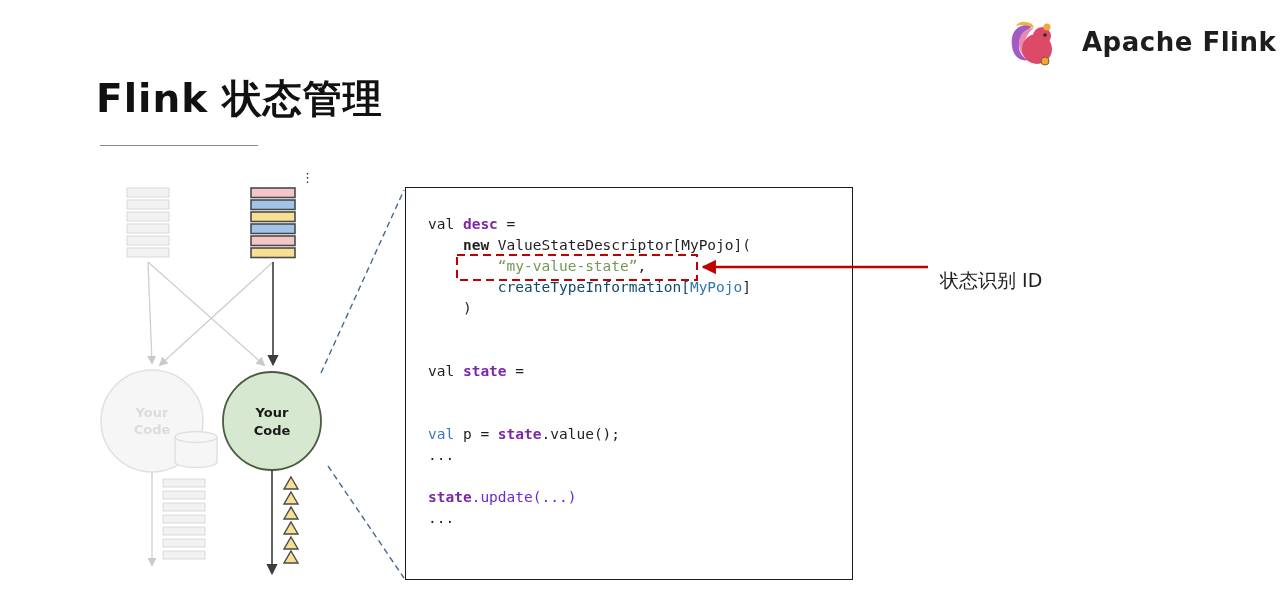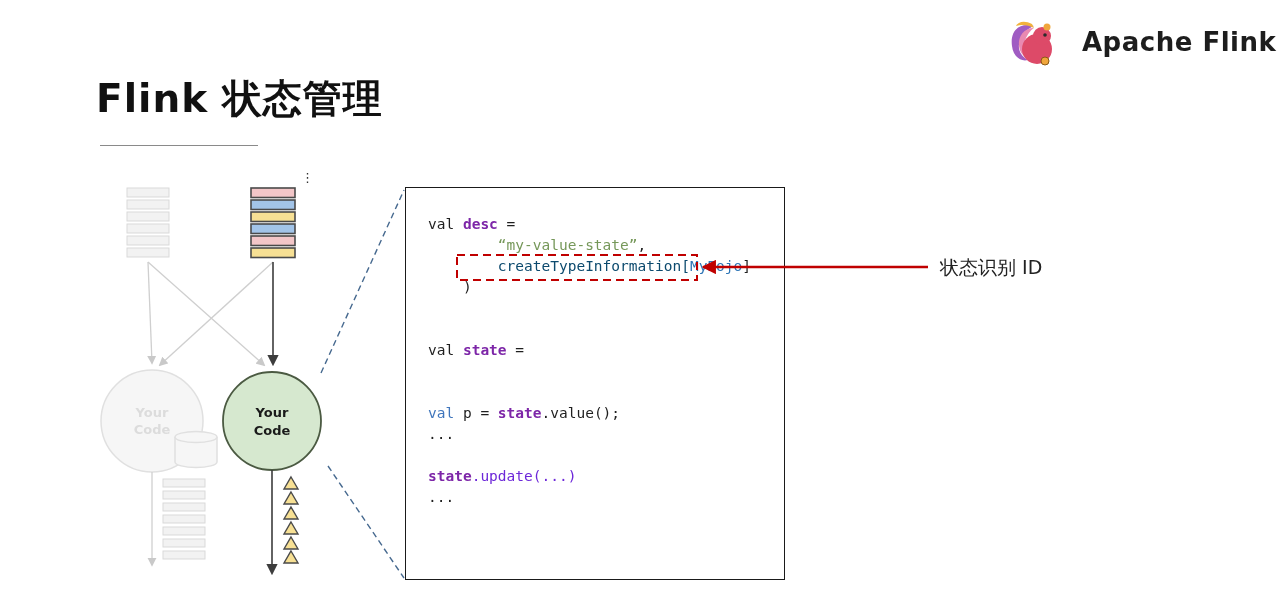--- a/index.html
+++ b/index.html
@@ -6,29 +6,29 @@
   body{
     width:1280px;height:612px;position:relative;background:#ffffff;overflow:hidden;
     font-family:"DejaVu Sans","Liberation Sans",sans-serif;
   }
   .logo-wrap{position:absolute;top:16px;left:1004px;display:flex;align-items:center;gap:24px;}
   .brand-text{font-size:26px;font-weight:bold;color:#1d1d1d;letter-spacing:0.5px;}
   .slide-title{position:absolute;left:96px;top:72px;font-size:39px;font-weight:800;color:#111;letter-spacing:1px;}
   .title-underline{position:absolute;left:100px;top:145px;width:158px;height:1px;background:#8a8a8a;}
   .overlay-svg{position:absolute;left:0;top:0;width:1280px;height:612px;z-index:5;pointer-events:none;}
   .code-box{
-    position:absolute;left:405px;top:187px;width:380px;height:393px;box-sizing:border-box;
+    position:absolute;left:405px;top:187px;width:448px;height:393px;box-sizing:border-box;
     border:1.6px solid #1a1a1a;background:#ffffff;z-index:1;
     padding:26px 6px 0 22px;
     font-family:"DejaVu Sans Mono","Liberation Mono",monospace;
     font-size:14.5px;line-height:21px;color:#1f1f1f;
   }
   .code-line{white-space:pre;height:21px;}
   .tok-kw,.tok-name{font-weight:bold;}
-  .annot-label{position:absolute;left:940px;top:255px;font-size:19px;color:#222;z-index:6;}
+  .annot-label{position:absolute;left:940px;top:268px;font-size:19px;color:#222;z-index:6;}
 </style>
 </head>
 <body>
 
 <div class="logo-wrap">
   <svg width="54" height="52" viewBox="0 0 54 52">
     <path d="M30 10 C14 6, 6 16, 8 30 C9 40, 16 46, 24 44 C16 40, 13 32, 16 24 C19 16, 25 12, 30 10 Z" fill="#a05cc2"></path>
     <path d="M30 12 C20 12, 14 20, 15 30 C16 38, 21 42, 26 42 C20 37, 19 28, 22 22 C25 16, 28 13, 30 12 Z" fill="#e989b1"></path>
     <path d="M28 8 C20 4, 14 6, 12 10 C18 8, 24 9, 30 12 Z" fill="#f2b23c"></path>
     <circle cx="33" cy="33" r="15" fill="#dd4a68"></circle>
@@ -38,20 +38,21 @@
     <circle cx="41" cy="45" r="4" fill="#f0a63c" stroke="#8a5a16" stroke-width="1"></circle>
   </svg>
   <div class="brand-text">Apache Flink</div>
 </div>
 
 <div class="slide-title">Flink 状态管理</div>
 <div class="title-underline"></div>
 
 <div class="code-box">
     <div class="code-line"><span class="tok tok-plain" style="color: rgb(31, 31, 31);">val </span><span class="tok tok-name" style="color: rgb(125, 38, 168);">desc</span><span class="tok tok-plain" style="color: rgb(31, 31, 31);"> =</span></div>
+    <div class="code-line"><span class="tok tok-plain" style="color: rgb(31, 31, 31);">    </span><span class="tok tok-kw" style="color: rgb(31, 31, 31);">new</span><span class="tok tok-plain" style="color: rgb(31, 31, 31);"> ValueStateDescriptor[MyPojo](</span></div>
     <div class="code-line"><span class="tok tok-plain" style="color: rgb(31, 31, 31);">        </span><span class="tok tok-str" style="color: rgb(118, 152, 90);">“my-value-state”</span><span class="tok tok-plain" style="color: rgb(31, 31, 31);">,</span></div>
     <div class="code-line"><span class="tok tok-plain" style="color: #0c4a6e;">        createTypeInformation[</span><span class="tok tok-type" style="color: rgb(46, 117, 182);">MyPojo</span><span class="tok tok-plain" style="color: rgb(31, 31, 31);">]</span></div>
     <div class="code-line"><span class="tok tok-plain" style="color: rgb(31, 31, 31);">    )</span></div>
     <div class="code-line">&nbsp;</div>
     <div class="code-line">&nbsp;</div>
     <div class="code-line"><span class="tok tok-plain" style="color: rgb(31, 31, 31);">val </span><span class="tok tok-name" style="color: rgb(125, 38, 168);">state</span><span class="tok tok-plain" style="color: rgb(31, 31, 31);"> =</span></div>
     <div class="code-line">&nbsp;</div>
     <div class="code-line">&nbsp;</div>
     <div class="code-line"><span class="tok tok-val" style="color: rgb(64, 118, 188);">val</span><span class="tok tok-plain" style="color: rgb(31, 31, 31);"> p = </span><span class="tok tok-name" style="color: rgb(125, 38, 168);">state</span><span class="tok tok-plain" style="color: rgb(31, 31, 31);">.value();</span></div>
     <div class="code-line"><span class="tok tok-plain" style="color: rgb(31, 31, 31);">...</span></div>

